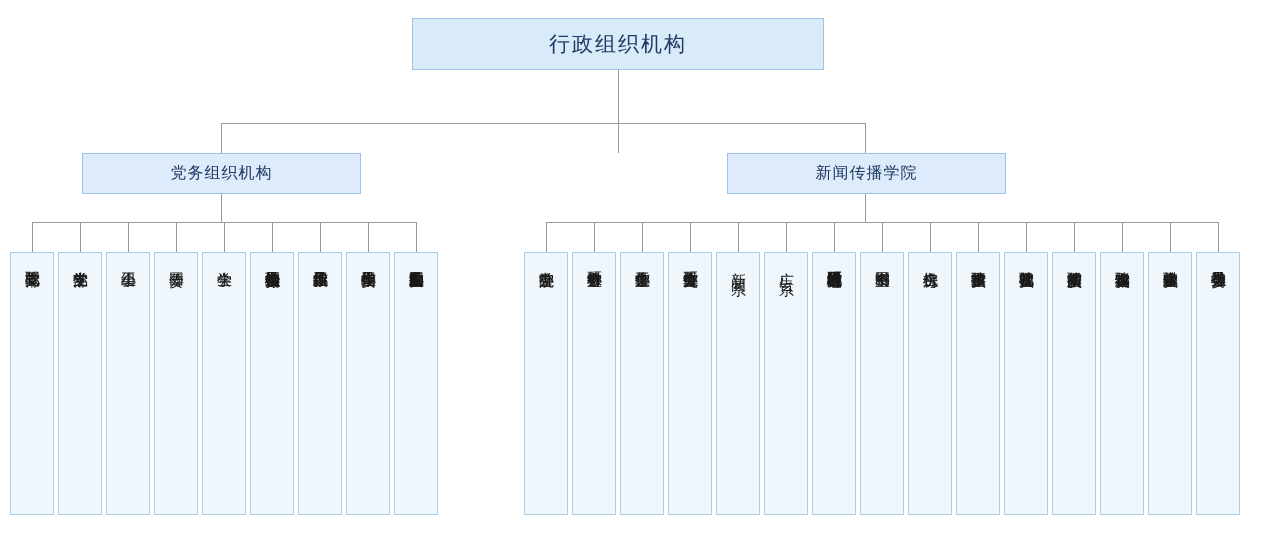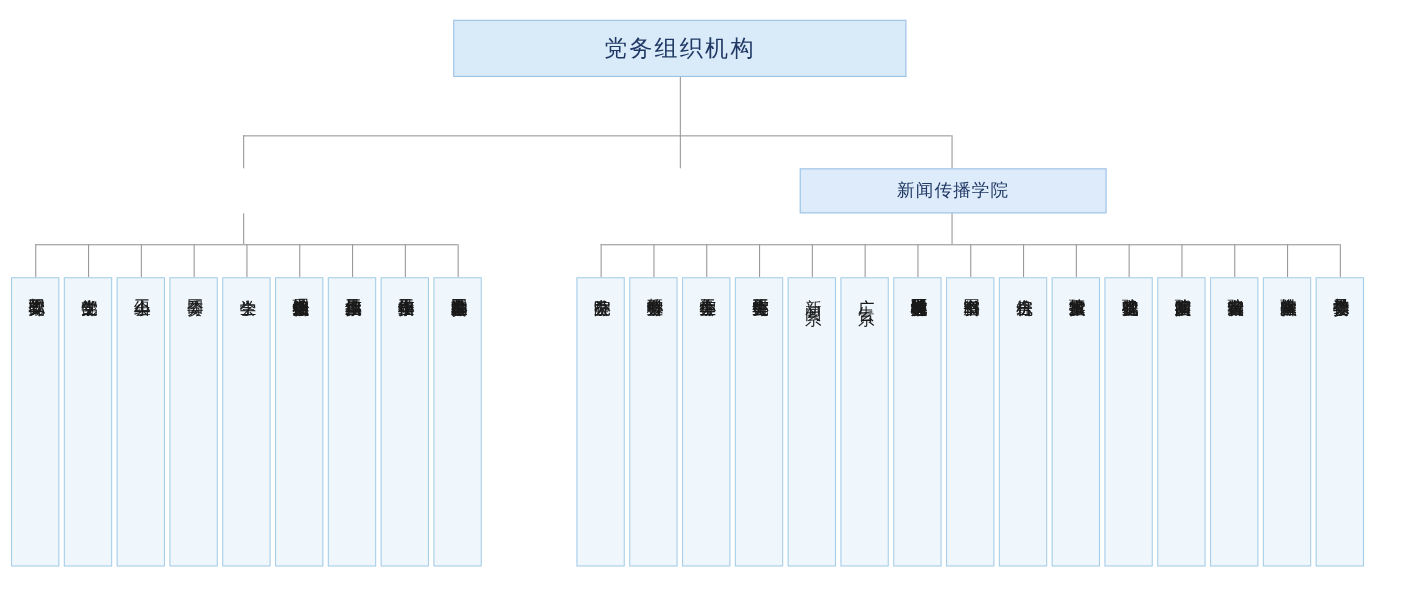--- a/index.html
+++ b/index.html
@@ -72,30 +72,33 @@
   .leaf-text.spaced {
     letter-spacing: 5px;
   }
 </style>
 </head>
 <body>
 
 <div id="chart">
 
   <div class="node root" style="left:412px; top:18px; width:412px; height:52px;">
+    <span>行政组织机构</span>
+  </div>
+
+  <div class="conn v" style="left:618px; top:70px; height:83px;"></div>
+
+  <div class="conn h" style="left:221px; top:123px; width:644px;"></div>
+
+  <div class="conn v" style="left:221px; top:123px; height:30px;"></div>
+  <div class="conn v" style="left:865px; top:123px; height:30px;"></div>
+
+  <div class="node branch" style="left:82px; top:153px; width:279px; height:41px;">
     <span>党务组织机构</span>
   </div>
-
-  <div class="conn v" style="left:618px; top:70px; height:83px;"></div>
-
-  <div class="conn h" style="left:221px; top:123px; width:644px;"></div>
-
-  <div class="conn v" style="left:221px; top:123px; height:30px;"></div>
-  <div class="conn v" style="left:865px; top:123px; height:30px;"></div>
-
   <div class="node branch" style="left:727px; top:153px; width:279px; height:41px;">
     <span>新闻传播学院</span>
   </div>
 
   <div class="conn v" style="left:221px; top:194px; height:28px;"></div>
   <div class="conn v" style="left:865px; top:194px; height:28px;"></div>
 
   <div id="leaf-layer-left">
       <div class="conn h" style="left: 32px; top: 222px; width: 384px;"></div>
       <div class="conn v" style="left: 32px; top: 222px; height: 30px;"></div>

